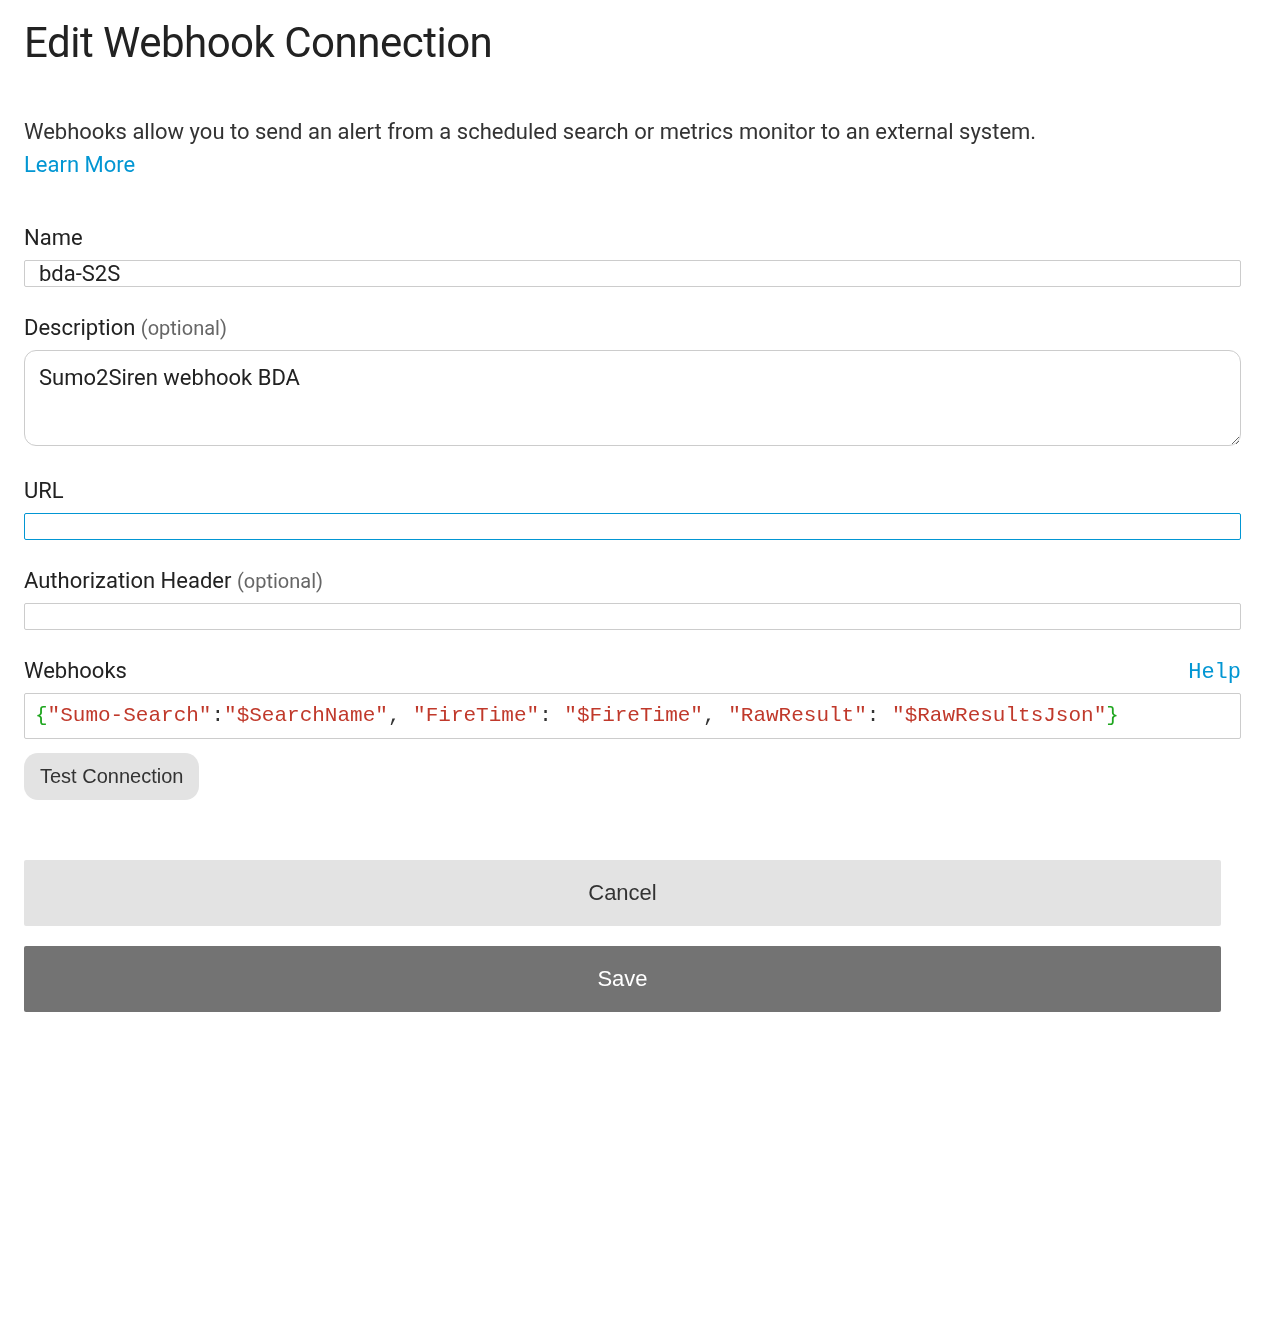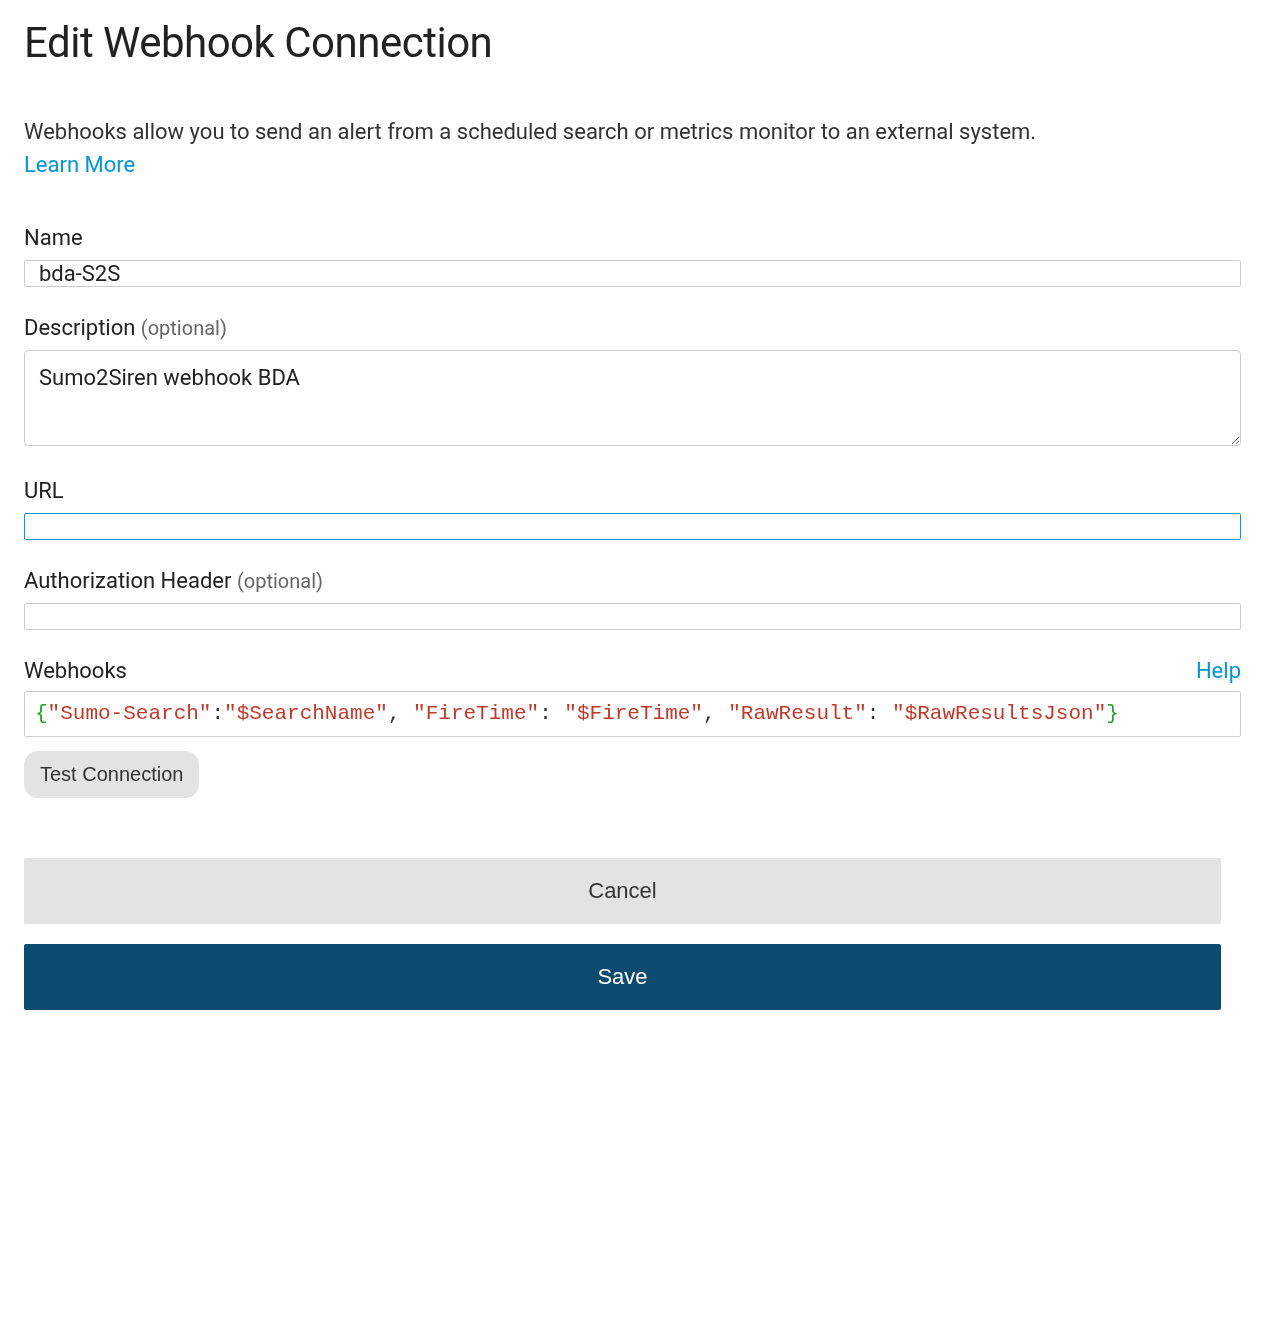--- a/index.html
+++ b/index.html
@@ -59,36 +59,37 @@
       width: 100%;
       border: 1px solid #ccc;
       font-size: 22px;
       padding: 14px 14px;
       font-family: inherit;
       color: #222;
       resize: vertical;
       min-height: 96px;
       outline: none;
       background: #fff;
-      border-radius: 4px;
+      border-radius: 12px;
     }
     .url-input {
       border-color: #0296d3;
     }
     .payload-row {
       display: flex;
       justify-content: space-between;
       align-items: baseline;
       margin-bottom: 8px;
     }
     .help-link {
       color: #0296d3;
       font-size: 22px;
       text-decoration: none;
       cursor: pointer;
+      font-family: Liberation Mono, monospace;
     }
     .code-box {
       border: 1px solid #ccc;
       padding: 8px 10px;
       font-family: "Menlo", "Consolas", "Courier New", monospace;
       font-size: 21px;
       line-height: 1.35;
       background: #fff;
       border-radius: 2px;
       word-break: break-word;
@@ -115,21 +116,21 @@
       flex-direction: column;
     }
     .btn {
       padding: 20px 40px;
       font-size: 22px;
       border: none;
       cursor: pointer;
       border-radius: 2px;
     }
     .btn-cancel { background: #e3e3e3; color: #333; }
-    .btn-save   { background: #0c4a6e; color: #fff; }
+    .btn-save   { background: #737373; color: #fff; }
   </style>
 </head>
 <body>
 
 
 
 <h1>Edit Webhook Connection</h1>
 
 <p class="intro-text">Webhooks allow you to send an alert from a scheduled search or metrics monitor to an external system.</p>
 <a class="learn-more">Learn More</a>

